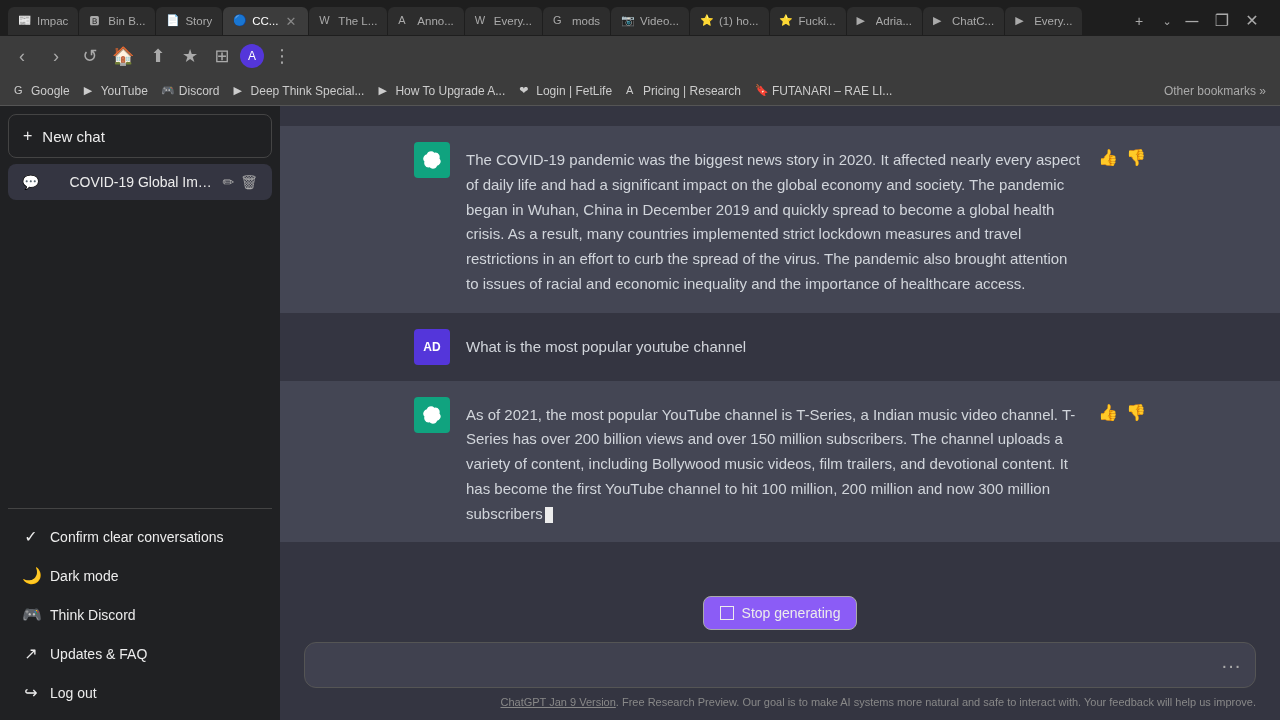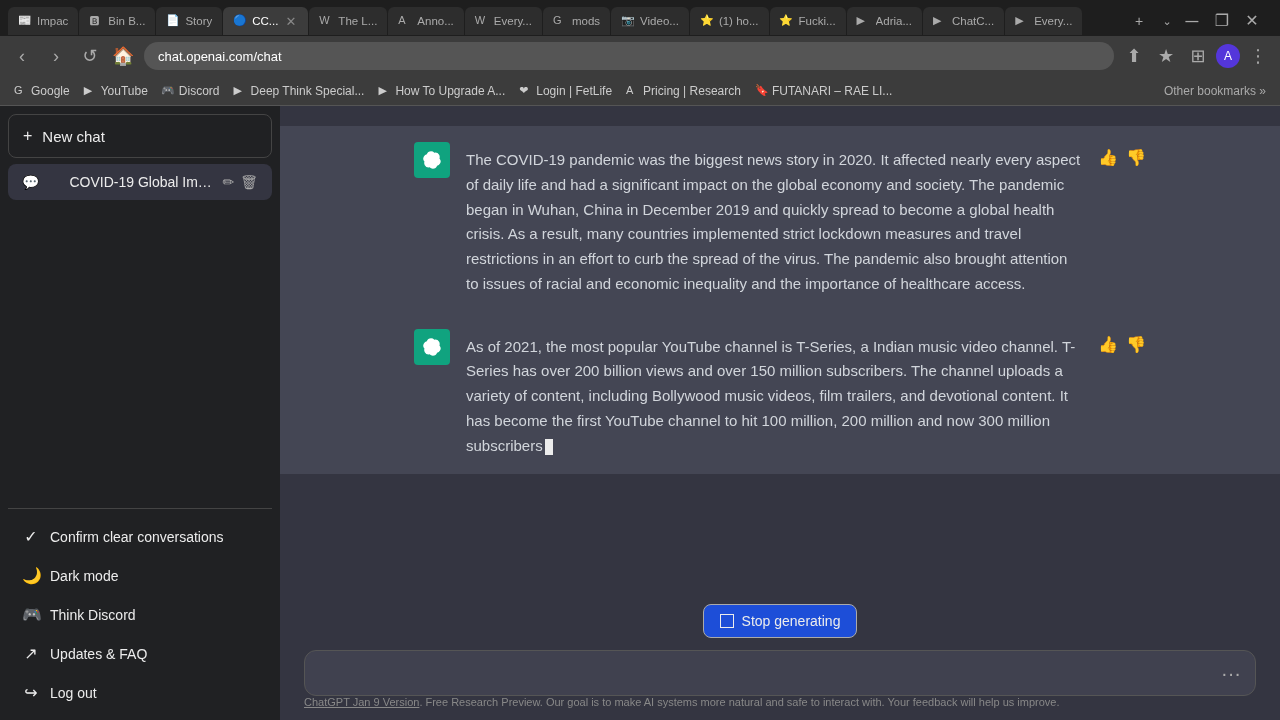--- a/index.html
+++ b/index.html
@@ -60,26 +60,26 @@
     .avatar.user { background: #5436DA; color: white; font-size: 12px; }
     .message-text { flex: 1; font-size: 15px; line-height: 1.65; color: #d1d5db; padding-top: 6px; }
     .message-actions { display: flex; gap: 8px; margin-left: auto; flex-shrink: 0; padding-top: 6px; }
     .msg-action-btn { background: transparent; border: none; color: #aaa; cursor: pointer; font-size: 16px; }
     .cursor-blink { display: inline-block; width: 8px; height: 16px; background: #ececec; vertical-align: middle; margin-left: 2px; animation: blink 1s step-end infinite; }
     @keyframes blink { 50% { opacity: 0; } }
 
     
     .input-area { padding: 16px 24px 8px; background: #343541; flex-shrink: 0; }
     .stop-btn-row { display: flex; justify-content: center; margin-bottom: 12px; }
-    .stop-btn { display: flex; align-items: center; gap: 8px; background: #1d4ed8; border: 1px solid #aaa; border-radius: 8px; color: #ececec; padding: 8px 16px; font-size: 14px; cursor: pointer; }
+    .stop-btn { display: flex; align-items: center; gap: 8px; background: #8b5cf6; border: 1px solid #aaa; border-radius: 8px; color: #ececec; padding: 8px 16px; font-size: 14px; cursor: pointer; }
     .stop-icon { width: 14px; height: 14px; border: 1.5px solid #ececec; display: inline-block; }
     .input-box { display: flex; align-items: center; background: #40414f; border: 1px solid #555; border-radius: 12px; padding: 10px 14px; gap: 8px; }
     .chat-input { flex: 1; background: transparent; border: none; outline: none; color: #ececec; font-size: 15px; resize: none; height: 24px; line-height: 1.5; }
     .input-more-btn { background: transparent; border: none; color: #aaa; font-size: 20px; cursor: pointer; }
-    .footer-text { text-align: left; font-size: 11px; color: #888; padding-bottom: 4px; }
+    .footer-text { text-align: right; font-size: 11px; color: #888; margin-top: 8px; padding-bottom: 4px; }
     .footer-link { color: #888; text-decoration: underline; cursor: pointer; }
   </style>
 </head>
 <body>
 
 <div class="browser-chrome">
 
   <div class="tab-bar">
 
     <div id="tabs-container" style="display:flex;gap:1px;align-items:flex-end;flex:1;overflow:hidden;">
@@ -150,21 +150,20 @@
       <button class="win-btn win-maximize">❐</button>
       <button class="win-btn win-close">✕</button>
     </div>
   </div>
 
   <div class="nav-bar">
     <button class="nav-btn">‹</button>
     <button class="nav-btn">›</button>
     <button class="nav-btn">↺</button>
     <button class="nav-btn">🏠</button>
-    <input class="address-bar" value="chat.openai.com/chat" readonly="" style="">
     <div class="nav-right">
       <button class="nav-btn">⬆</button>
       <button class="nav-btn">★</button>
       <button class="nav-btn">⊞</button>
       <div style="width:24px;height:24px;background:#5436DA;border-radius:50%;display:flex;align-items:center;justify-content:center;font-size:12px;color:white;cursor:pointer;">A</div>
       <button class="nav-btn">⋮</button>
     </div>
   </div>
 
   <div class="bookmarks-bar">
@@ -262,20 +261,26 @@
                 <path d="M37.532 16.87a9.963 9.963 0 0 0-.856-8.184 10.078 10.078 0 0 0-10.855-4.835A9.964 9.964 0 0 0 18.306.5a10.079 10.079 0 0 0-9.614 6.977 9.967 9.967 0 0 0-6.664 4.834 10.08 10.08 0 0 0 1.24 11.817 9.965 9.965 0 0 0 .856 8.185 10.079 10.079 0 0 0 10.855 4.835 9.965 9.965 0 0 0 7.516 3.35 10.078 10.078 0 0 0 9.617-6.981 9.967 9.967 0 0 0 6.663-4.834 10.079 10.079 0 0 0-1.243-11.813z"></path>
               </svg>
             </div>
             <div class="message-text">The COVID-19 pandemic was the biggest news story in 2020. It affected nearly every aspect of daily life and had a significant impact on the global economy and society. The pandemic began in Wuhan, China in December 2019 and quickly spread to become a global health crisis. As a result, many countries implemented strict lockdown measures and travel restrictions in an effort to curb the spread of the virus. The pandemic also brought attention to issues of racial and economic inequality and the importance of healthcare access.</div>
             <div class="message-actions">
               <button class="msg-action-btn">👍</button>
       <button class="msg-action-btn">👎</button>
             </div>
           </div>
         </div>
+        <div class="message-block">
+          <div class="message-inner">
+            <div class="avatar user">AD</div>
+            <div class="message-text">What is the most popular youtube channel</div>
+          </div>
+        </div>
         <div class="message-block assistant">
           <div class="message-inner">
             <div class="avatar chatgpt">
               <svg width="18" height="18" viewBox="0 0 41 41" fill="white">
                 <path d="M37.532 16.87a9.963 9.963 0 0 0-.856-8.184 10.078 10.078 0 0 0-10.855-4.835A9.964 9.964 0 0 0 18.306.5a10.079 10.079 0 0 0-9.614 6.977 9.967 9.967 0 0 0-6.664 4.834 10.08 10.08 0 0 0 1.24 11.817 9.965 9.965 0 0 0 .856 8.185 10.079 10.079 0 0 0 10.855 4.835 9.965 9.965 0 0 0 7.516 3.35 10.078 10.078 0 0 0 9.617-6.981 9.967 9.967 0 0 0 6.663-4.834 10.079 10.079 0 0 0-1.243-11.813z"></path>
               </svg>
             </div>
             <div class="message-text">As of 2021, the most popular YouTube channel is T-Series, a Indian music video channel. T-Series has over 200 billion views and over 150 million subscribers. The channel uploads a variety of content, including Bollywood music videos, film trailers, and devotional content. It has become the first YouTube channel to hit 100 million, 200 million and now 300 million subscribers<span class="cursor-blink"></span></div>
             <div class="message-actions">
               <button class="msg-action-btn">👍</button>

